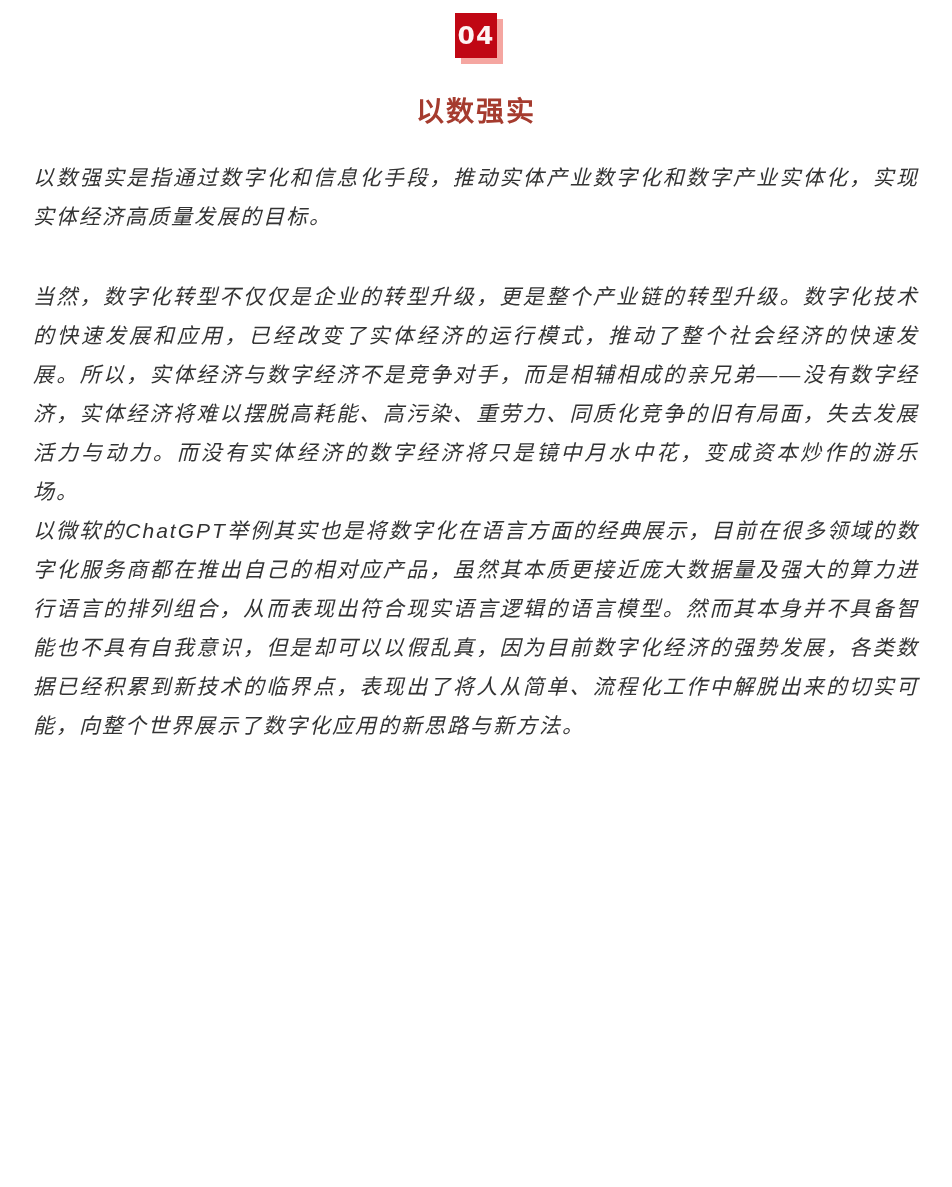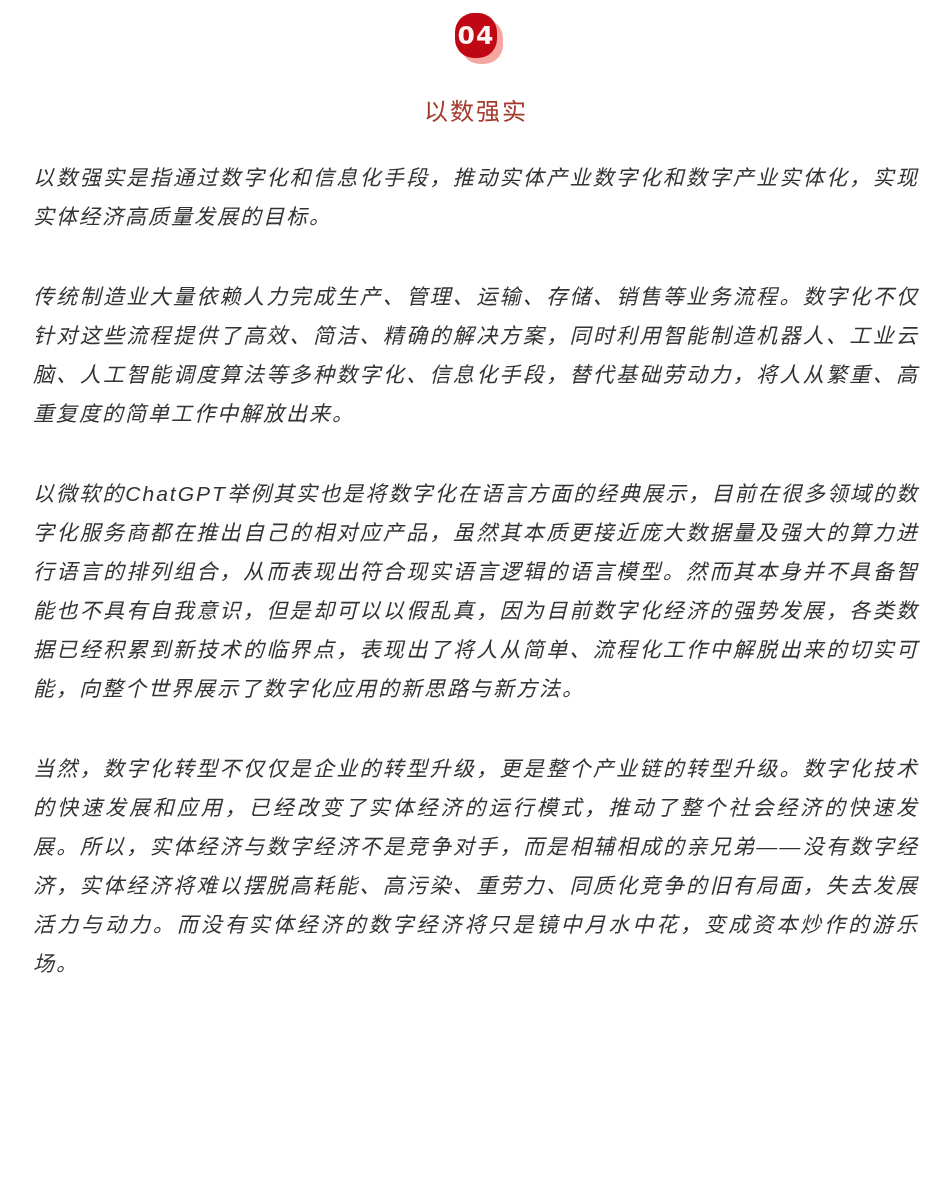--- a/index.html
+++ b/index.html
@@ -3,21 +3,21 @@
 <meta charset="utf-8">
 <style>
   :root {
     --background: #ffffff;
     --badge-color: #c00714;
     --badge-shadow-color: #f5a6a1;
     --badge-text-color: #fdf4f4;
     --title-color: #a53b2e;
     --text-color: #333333;
   }
-  * { margin: 0; padding: 0; box-sizing: border-box; border-radius: 19px; }
+  * { margin: 0; padding: 0; box-sizing: border-box; }
   html, body {
     width: 952px;
     background: var(--background);
     font-family: "Liberation Sans", "DejaVu Sans", sans-serif;
   }
   .page {
     width: 952px;
     height: 1187px;
     background: var(--background);
     overflow: hidden;
@@ -35,23 +35,23 @@
   .badge span {
     color: var(--badge-text-color);
     font-size: 25px;
     font-weight: bold;
     font-family: "DejaVu Sans", "Liberation Sans", sans-serif;
     letter-spacing: 1px;
   }
   .title {
     margin-top: 37px;
     text-align: center;
-    font-size: 24px;
+    font-size: 28px;
     line-height: 33px;
-    font-weight: normal;
+    font-weight: bold;
     color: var(--title-color);
     letter-spacing: 2px;
   }
   .content {
     margin-top: 30px;
     padding: 0 33px;
     font-style: italic;
   }
   .para {
     font-size: 21px;
@@ -70,18 +70,17 @@
 <div class="page">
 
   <div class="badge">
     <span>04</span>
   </div>
 
   <h1 class="title">以数强实</h1>
 
   <div class="content">
     <p class="para">以数强实是指通过数字化和信息化手段，推动实体产业数字化和数字产业实体化，实现实体经济高质量发展的目标。</p>
-    <p class="para">传统制造业大量依赖人力完成生产、管理、运输、存储、销售等业务流程。数字化不仅针对这些流程提供了高效、简洁、精确的解决方案，同时利用智能制造机器人、工业云脑、人工智能调度算法等多种数字化、信息化手段，替代基础劳动力，将人从繁重、高重复度的简单工作中解放出来。</p>
+    <p class="para last">当然，数字化转型不仅仅是企业的转型升级，更是整个产业链的转型升级。数字化技术的快速发展和应用，已经改变了实体经济的运行模式，推动了整个社会经济的快速发展。所以，实体经济与数字经济不是竞争对手，而是相辅相成的亲兄弟——没有数字经济，实体经济将难以摆脱高耗能、高污染、重劳力、同质化竞争的旧有局面，失去发展活力与动力。而没有实体经济的数字经济将只是镜中月水中花，变成资本炒作的游乐场。</p>
     <p class="para">以微软的ChatGPT举例其实也是将数字化在语言方面的经典展示，目前在很多领域的数字化服务商都在推出自己的相对应产品，虽然其本质更接近庞大数据量及强大的算力进行语言的排列组合，从而表现出符合现实语言逻辑的语言模型。然而其本身并不具备智能也不具有自我意识，但是却可以以假乱真，因为目前数字化经济的强势发展，各类数据已经积累到新技术的临界点，表现出了将人从简单、流程化工作中解脱出来的切实可能，向整个世界展示了数字化应用的新思路与新方法。</p>
-    <p class="para last">当然，数字化转型不仅仅是企业的转型升级，更是整个产业链的转型升级。数字化技术的快速发展和应用，已经改变了实体经济的运行模式，推动了整个社会经济的快速发展。所以，实体经济与数字经济不是竞争对手，而是相辅相成的亲兄弟——没有数字经济，实体经济将难以摆脱高耗能、高污染、重劳力、同质化竞争的旧有局面，失去发展活力与动力。而没有实体经济的数字经济将只是镜中月水中花，变成资本炒作的游乐场。</p>
   </div>
 
 </div>
 
 </body></html>

